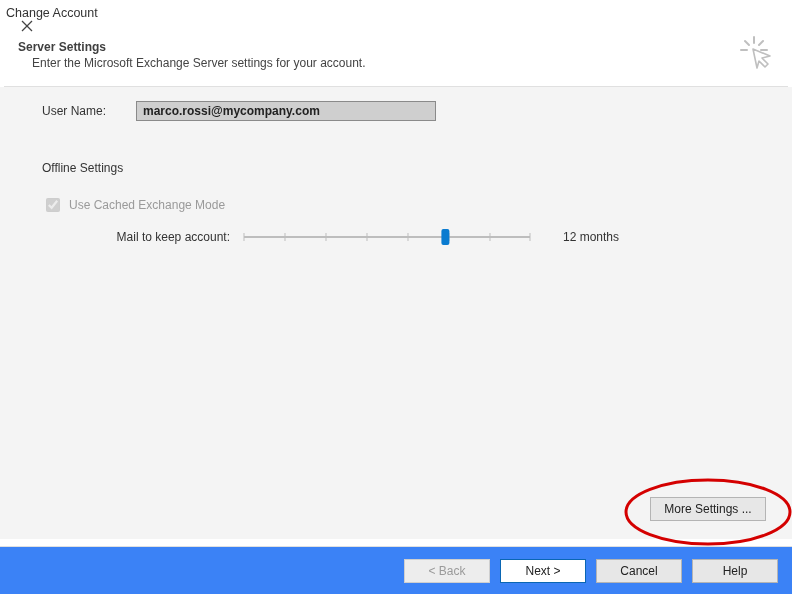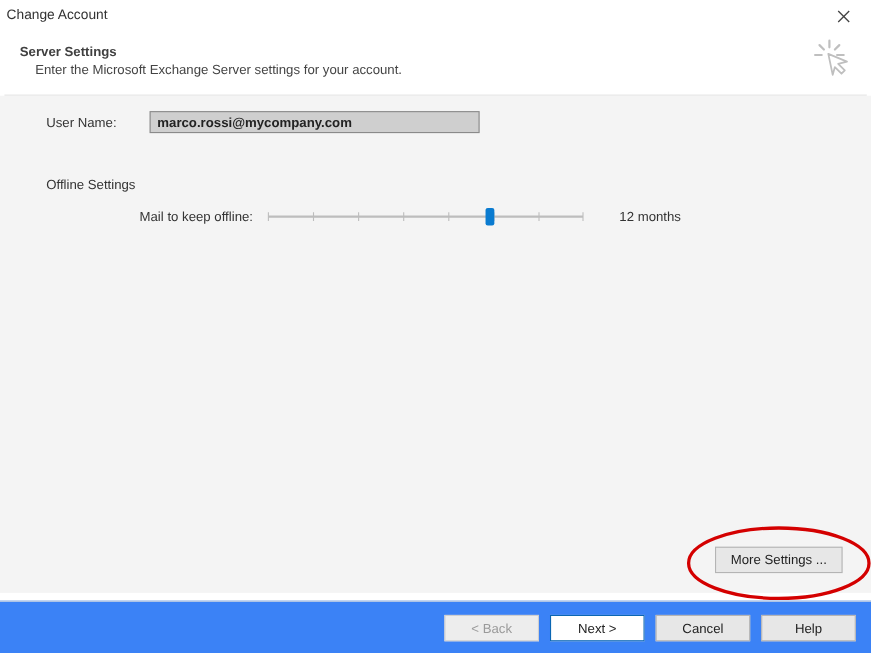--- a/index.html
+++ b/index.html
@@ -19,20 +19,21 @@
   }
 
   
   .titlebar {
     display: flex;
     align-items: flex-start;
     justify-content: space-between;
     padding: 4px 4px 0 6px;
     height: 28px;
     box-sizing: border-box;
+    flex-direction: column;
   }
   .titlebar .title {
     font-size: 12.5px;
     color: #333;
     padding-top: 2px;
   }
   .close-btn {
     width: 42px;
     height: 22px;
     display: flex;
@@ -242,23 +243,27 @@
 
   <div class="body">
 
     <div class="row-user">
       <span class="lbl">User Name:</span>
       <input type="text" class="username-field" readonly="" value="marco.rossi@mycompany.com" style="">
     </div>
 
     <div class="section-title">Offline Settings</div>
 
+    <label class="cached-row">
+      <input type="checkbox" disabled="" checked="" style="">
+      <span>Use Cached Exchange Mode</span>
+    </label>
 
     <div class="slider-row">
-      <span class="lbl">Mail to keep offline:</span>
+      <span class="lbl">Mail to keep account:</span>
       <div class="slider-wrap">
         <svg width="290" height="20" viewBox="0 0 290 20">
           <line x1="2" y1="10" x2="288" y2="10" stroke="#bdbdbd" stroke-width="2"></line>
 
           <g stroke="#bdbdbd" stroke-width="1">
             <line x1="2" y1="6" x2="2" y2="14"></line>
             <line x1="43" y1="6" x2="43" y2="14"></line>
             <line x1="84" y1="6" x2="84" y2="14"></line>
             <line x1="125" y1="6" x2="125" y2="14"></line>
             <line x1="166" y1="6" x2="166" y2="14"></line>

